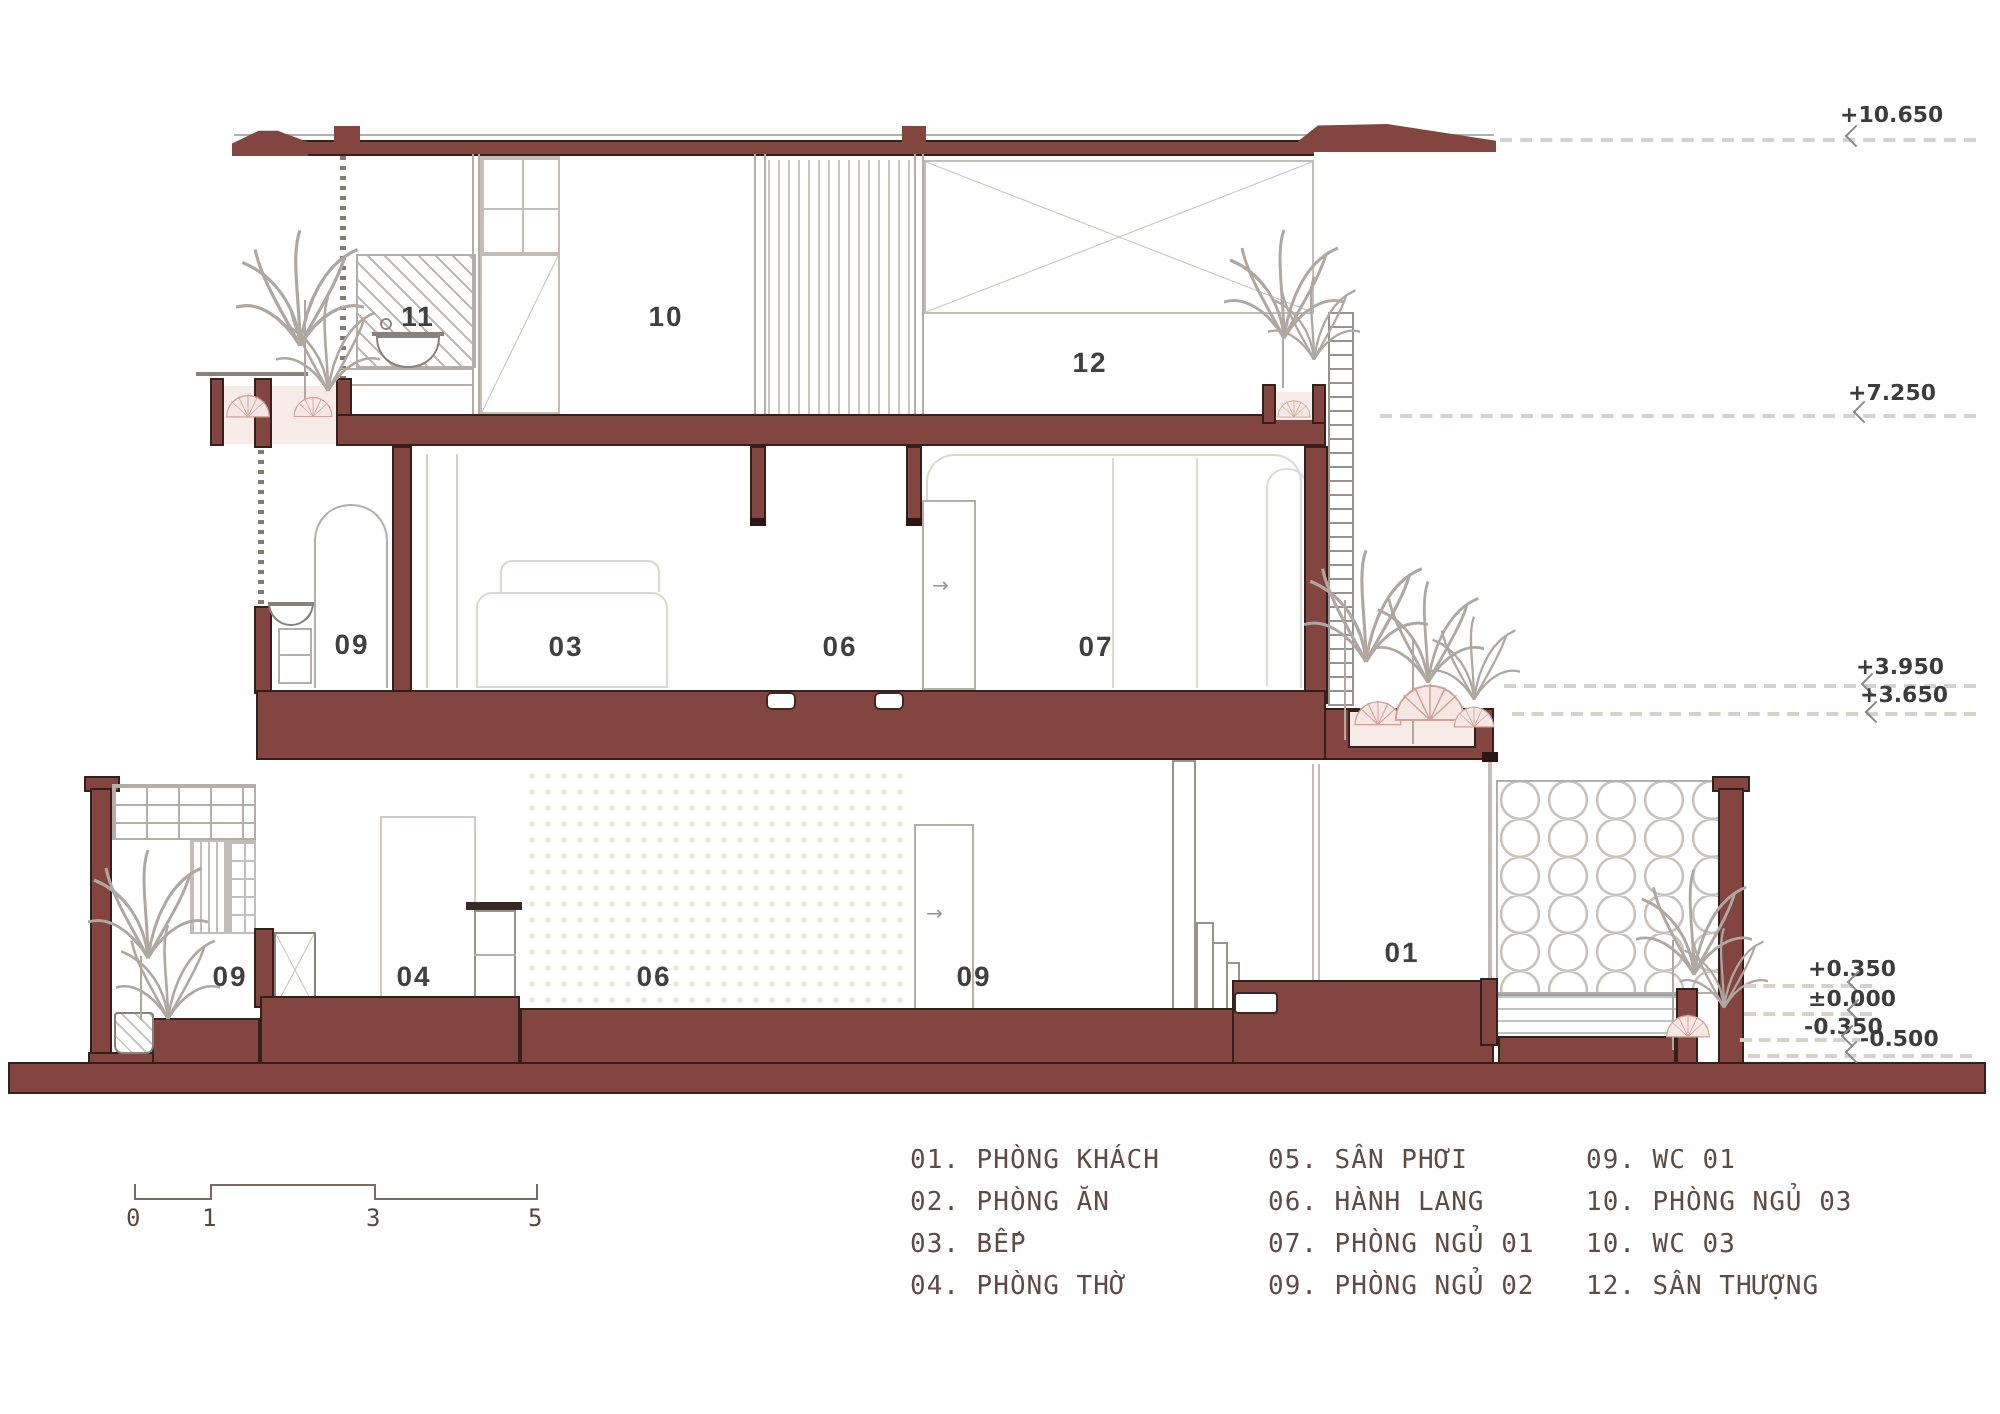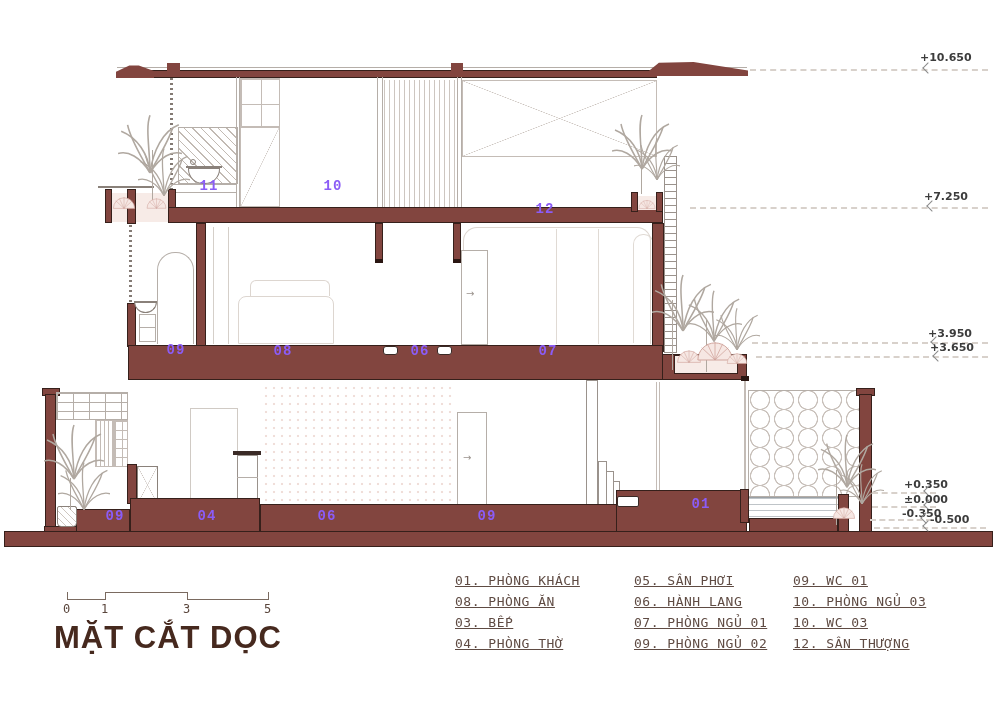--- a/index.html
+++ b/index.html
@@ -43,25 +43,25 @@
   .ladder{position:absolute;border-left:1px solid #9a928c;border-right:1px solid #9a928c;box-sizing:border-box;
       background-image:repeating-linear-gradient(#9a928c 0,#9a928c 1px,transparent 1px,transparent 7px);}
   .chain{position:absolute;width:3px;background-image:repeating-linear-gradient(#837a74 0,#837a74 2px,transparent 2px,transparent 5px);}
   .dash{position:absolute;border-top:2px dashed #d8d1cb;height:0;}
   .pink{position:absolute;background:#f7ebe7;}
   .pot{position:absolute;border:1px solid #8a817a;box-sizing:border-box;background-image:
       repeating-linear-gradient(45deg,#cfc7c0 0,#cfc7c0 1px,transparent 1px,transparent 5px);border-radius:2px 2px 4px 4px;}
   .tub{position:absolute;border:1px solid #8a817a;border-top:2px solid #8a817a;background:#fff;border-radius:0 0 15px 15px;box-sizing:border-box;}
   .arch{position:absolute;border:1px solid #b5aea8;border-bottom:none;background:transparent;box-sizing:border-box;}
   
-  .room{position:absolute;transform:translate(-50%,-50%);font-family:Liberation Mono, monospace;
-        font-size:14px;font-weight:bold;letter-spacing:1px;color:#8b5cf6;white-space:nowrap;margin-top:28px;}
+  .room{position:absolute;transform:translate(-50%,-50%);font-family:Liberation Sans, sans-serif;
+        font-size:14px;font-weight:bold;letter-spacing:1px;color:#404040;white-space:nowrap;}
   .lvl{position:absolute;font-family:"DejaVu Sans",sans-serif;font-size:11px;font-weight:bold;color:#3c3c3c;white-space:nowrap;}
   .lvm{position:absolute;width:7px;height:7px;border-left:1px solid #8a8a8a;border-bottom:1px solid #8a8a8a;transform:rotate(45deg);}
-  .leg{position:absolute;font-family:"DejaVu Sans Mono",monospace;font-size:13px;letter-spacing:0.5px;color:#5f4b43;white-space:nowrap;text-decoration:underline;}
+  .leg{position:absolute;font-family:"DejaVu Sans Mono",monospace;font-size:13px;letter-spacing:0.5px;color:#5f4b43;white-space:nowrap;}
   .ttl{position:absolute;font-family:"Liberation Sans",sans-serif;font-size:31px;font-weight:bold;
        letter-spacing:1px;color:#46291e;white-space:nowrap;}
   .sct{position:absolute;font-family:"DejaVu Sans Mono",monospace;font-size:12px;color:#5a463c;}
   .sline{position:absolute;background:#7a6a60;}
   .arrow{position:absolute;color:#9a928c;font-size:10px;font-family:"DejaVu Sans",sans-serif;}
   .plant{position:absolute;}
 </style>
 </head>
 <body>
 
@@ -281,21 +281,21 @@
       <use href="#palm"></use>
     </svg>
 
   <span class="room" style="left:487px;top:488px">09</span>
   <span class="room" style="left:327px;top:488px">06</span>
   <span class="room" style="left:207px;top:488px">04</span>
   <span class="room" style="left:701px;top:476px">01</span>
   <span class="room" style="left:115px;top:488px">09</span>
   <span class="room" style="left:420px;top:323px">06</span>
   <span class="room" style="left:548px;top:323px">07</span>
-  <span class="room" style="left:283px;top:323px">08</span>
+  <span class="room" style="left:283px;top:323px">03</span>
   <span class="room" style="left:176px;top:322px">09</span>
   <span class="room" style="left:333px;top:158px">10</span>
   <span class="room" style="left:209px;top:158px">11</span>
   <span class="room" style="left:545px;top:181px">12</span>
 
   <div class="dash" style="left:750px;top:69px;width:238px"></div>
   <span class="lvl" style="left:920px;top:51px">+10.650</span>
   <div class="lvm" style="left:924px;top:64px"></div>
 
   <div class="dash" style="left:690px;top:207px;width:298px"></div>
@@ -330,24 +330,23 @@
   <div class="sline" style="left:67px;top:599px;width:38px;height:1px"></div>
   <div class="sline" style="left:105px;top:592px;width:1px;height:8px"></div>
   <div class="sline" style="left:105px;top:592px;width:82px;height:1px"></div>
   <div class="sline" style="left:187px;top:592px;width:1px;height:8px"></div>
   <div class="sline" style="left:187px;top:599px;width:81px;height:1px"></div>
   <div class="sline" style="left:268px;top:592px;width:1px;height:8px"></div>
   <span class="sct" style="left:63px;top:602px">0</span>
   <span class="sct" style="left:101px;top:602px">1</span>
   <span class="sct" style="left:183px;top:602px">3</span>
   <span class="sct" style="left:264px;top:602px">5</span>
-  <div class="ttl" style="left:54px;top:620px">MẶT CẮT DỌC</div>
 
   <span class="leg" style="left:455px;top:573px">01. PHÒNG KHÁCH</span>
-  <span class="leg" style="left:455px;top:594px">08. PHÒNG ĂN</span>
+  <span class="leg" style="left:455px;top:594px">02. PHÒNG ĂN</span>
   <span class="leg" style="left:455px;top:615px">03. BẾP</span>
   <span class="leg" style="left:455px;top:636px">04. PHÒNG THỜ</span>
   <span class="leg" style="left:634px;top:573px">05. SÂN PHƠI</span>
   <span class="leg" style="left:634px;top:594px">06. HÀNH LANG</span>
   <span class="leg" style="left:634px;top:615px">07. PHÒNG NGỦ 01</span>
   <span class="leg" style="left:634px;top:636px">09. PHÒNG NGỦ 02</span>
   <span class="leg" style="left:793px;top:573px">09. WC 01</span>
   <span class="leg" style="left:793px;top:594px">10. PHÒNG NGỦ 03</span>
   <span class="leg" style="left:793px;top:615px">10. WC 03</span>
   <span class="leg" style="left:793px;top:636px">12. SÂN THƯỢNG</span>

